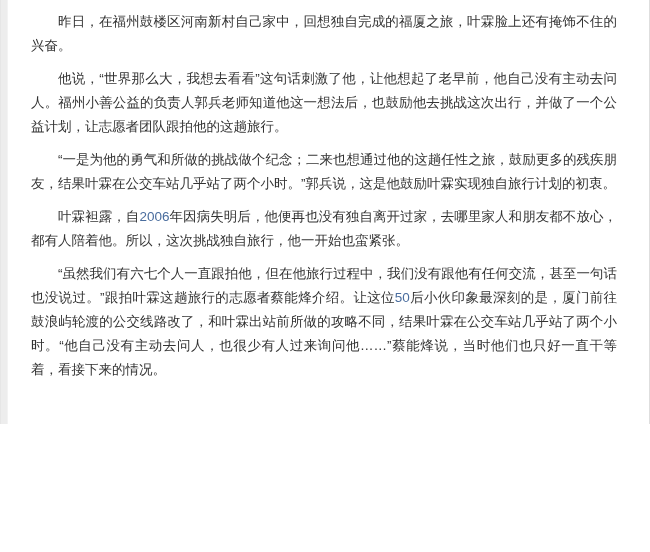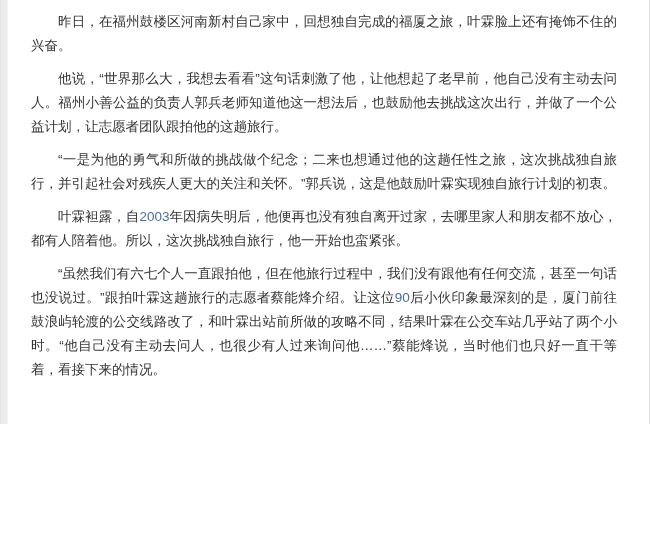--- a/index.html
+++ b/index.html
@@ -63,21 +63,21 @@
 </style>
 </head>
 <body>
 
 <div class="page">
   <div class="left-gutter"></div>
 
   <div class="article">
     <p>昨日，在福州鼓楼区河南新村自己家中，回想独自完成的福厦之旅，叶霖脸上还有掩饰不住的兴奋。</p>
     <p>他说，“世界那么大，我想去看看”这句话刺激了他，让他想起了老早前，他自己没有主动去问人。福州小善公益的负责人郭兵老师知道他这一想法后，也鼓励他去挑战这次出行，并做了一个公益计划，让志愿者团队跟拍他的这趟旅行。</p>
-    <p>“一是为他的勇气和所做的挑战做个纪念；二来也想通过他的这趟任性之旅，这次挑战独自旅行，并引起社会对残疾人更大的关注和关怀。”郭兵说，这是他鼓励叶霖实现独自旅行计划的初衷。</p>
-    <p>叶霖袒露，自<span class="digit">2003</span>年因病失明后，他便再也没有独自离开过家，去哪里家人和朋友都不放心，都有人陪着他。所以，这次挑战独自旅行，他一开始也蛮紧张。</p>
-    <p>“虽然我们有六七个人一直跟拍他，但在他旅行过程中，我们没有跟他有任何交流，甚至一句话也没说过。”跟拍叶霖这趟旅行的志愿者蔡能烽介绍。让这位<span class="digit">90</span>后小伙印象最深刻的是，厦门前往鼓浪屿轮渡的公交线路改了，和叶霖出站前所做的攻略不同，结果叶霖在公交车站几乎站了两个小时。“他自己没有主动去问人，也很少有人过来询问他……”蔡能烽说，当时他们也只好一直干等着，看接下来的情况。</p>
+    <p>“一是为他的勇气和所做的挑战做个纪念；二来也想通过他的这趟任性之旅，鼓励更多的残疾朋友，结果叶霖在公交车站几乎站了两个小时。”郭兵说，这是他鼓励叶霖实现独自旅行计划的初衷。</p>
+    <p>叶霖袒露，自<span class="digit">2006</span>年因病失明后，他便再也没有独自离开过家，去哪里家人和朋友都不放心，都有人陪着他。所以，这次挑战独自旅行，他一开始也蛮紧张。</p>
+    <p>“虽然我们有六七个人一直跟拍他，但在他旅行过程中，我们没有跟他有任何交流，甚至一句话也没说过。”跟拍叶霖这趟旅行的志愿者蔡能烽介绍。让这位<span class="digit">50</span>后小伙印象最深刻的是，厦门前往鼓浪屿轮渡的公交线路改了，和叶霖出站前所做的攻略不同，结果叶霖在公交车站几乎站了两个小时。“他自己没有主动去问人，也很少有人过来询问他……”蔡能烽说，当时他们也只好一直干等着，看接下来的情况。</p>
   </div>
 
   <div class="scrollbar-track">
     <div class="scrollbar-cap"></div>
   </div>
 </div>
 
 </body></html>

